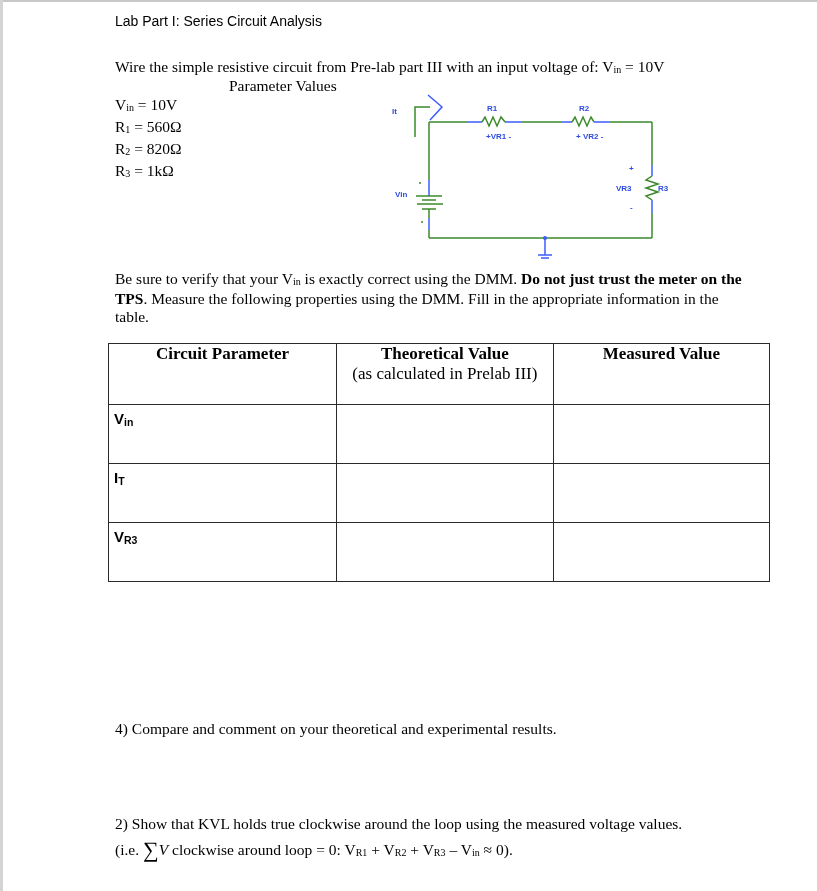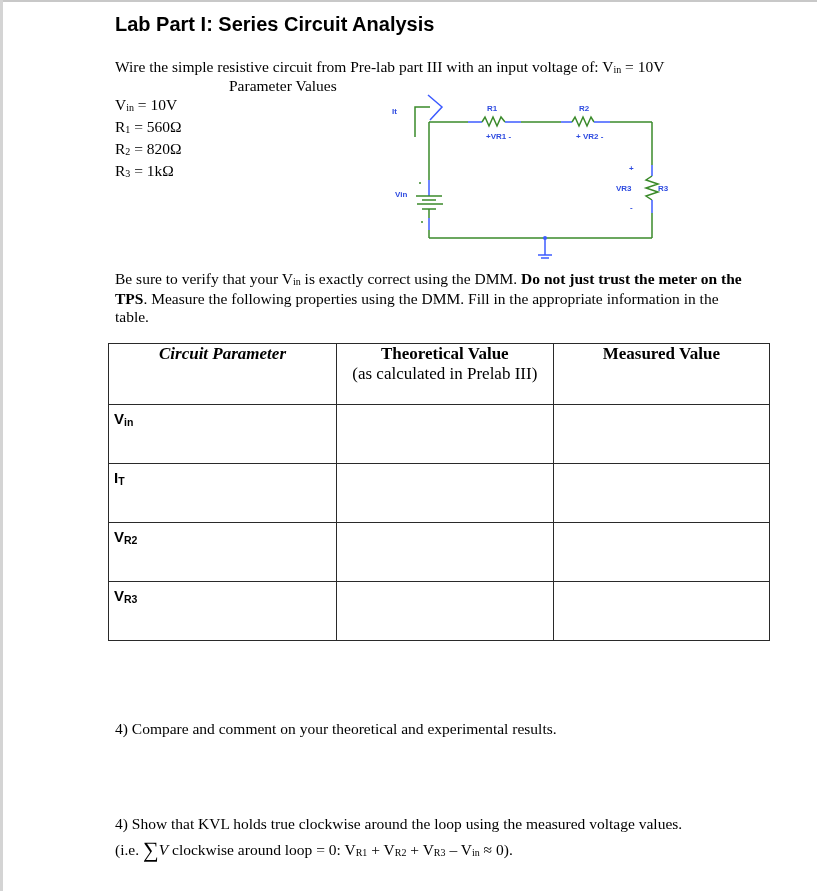--- a/index.html
+++ b/index.html
@@ -6,21 +6,21 @@
     body {
       width: 817px; height: 891px; position: relative; overflow: hidden;
       background: #ffffff;
       font-family: "Liberation Serif", serif;
       color: #000;
     }
     .topbar { position: absolute; left: 0; top: 0; width: 817px; height: 2px; background: #c8c8c8; }
     .leftbar { position: absolute; left: 0; top: 0; width: 3px; height: 891px; background: #d4d4d4; }
     .title {
       position: absolute; left: 115px; top: 13px;
-      font-family: "Liberation Sans", sans-serif; font-weight: bold; font-size: 20px;
+      font-family: "Liberation Sans", sans-serif; font-weight: normal; font-size: 14px;
       white-space: nowrap;
     }
     .intro { position: absolute; left: 115px; top: 58px; font-size: 15.5px; white-space: nowrap; }
     .mv-heading { position: absolute; left: 229px; top: 77px; font-size: 15.5px; white-space: nowrap; }
     .given { position: absolute; left: 115px; top: 95px; font-size: 15.5px; line-height: 20px; }
     .given div { white-space: nowrap; }
     sub.s { font-size: 10px; vertical-align: baseline; position: relative; top: 1px; }
     .circuit { position: absolute; left: 380px; top: 85px; width: 300px; height: 175px; }
     .para {
       position: absolute; left: 115px; top: 270px; width: 640px;
@@ -30,21 +30,21 @@
       position: absolute; left: 108px; top: 343px;
       border-collapse: collapse; width: 662px;
       font-size: 17px;
     }
     table.data td, table.data th {
       border: 1.5px solid #2a2a2a; vertical-align: top; padding: 0;
     }
     table.data th { height: 60px; font-weight: bold; font-family: "Liberation Serif", serif; }
     th .h-sub { font-weight: normal; display: block; }
     table.data td { height: 58px; }
-    .c1 { width: 232px; font-style: italic; } .c2 { width: 220px; } .c3 { width: 220px; margin-top: 20px; }
+    .c1 { width: 232px; } .c2 { width: 220px; } .c3 { width: 220px; margin-top: 20px; }
     .param-label {
       font-family: "Liberation Sans", sans-serif; font-weight: bold; font-size: 15px;
       padding: 5px 0 0 5px; display: inline-block;
     }
     .param-label sub { font-size: 10.5px; vertical-align: baseline; position: relative; top: 2px; }
     .q1 { position: absolute; left: 115px; top: 720px; font-size: 15.5px; white-space: nowrap; }
     .q2 { position: absolute; left: 115px; top: 812px; font-size: 15.5px; white-space: nowrap; line-height: 24px; }
     .sigma { font-size: 22px; position: relative; top: 2px; }
     .ital { font-style: italic; }
     .ctext { font-family: "Liberation Sans", sans-serif; font-weight: bold; font-size: 8px; fill: #2e4be0; }
@@ -141,30 +141,25 @@
     <td><span class="param-label"><span>V</span><sub>in</sub></span></td>
     <td></td>
     <td></td>
   </tr>
   <tr>
     <td><span class="param-label"><span>I</span><sub>T</sub></span></td>
     <td></td>
     <td></td>
   </tr>
   <tr>
-    <td><span class="param-label"><span>V</span><sub>R2</sub></span></td>
-    <td></td>
-    <td></td>
-  </tr>
-  <tr>
     <td><span class="param-label"><span>V</span><sub>R3</sub></span></td>
     <td></td>
     <td></td>
   </tr>
 </tbody>
   </table>
 
 <div class="q1">4) Compare and comment on your theoretical and experimental results.</div>
 
 <div class="q2">
-  <div>4) Show that KVL holds true clockwise around the loop using the measured voltage values.</div>
+  <div>2) Show that KVL holds true clockwise around the loop using the measured voltage values.</div>
   <div><span>(i.e. </span><span class="sigma">∑</span><span class="ital">V</span><span> clockwise around loop = 0: V</span><sub class="s">R1</sub><span> + V</span><sub class="s">R2</sub><span> + V</span><sub class="s">R3</sub><span> – V</span><sub class="s">in</sub><span> ≈ 0).</span></div>
 </div>
 
 </body></html>

